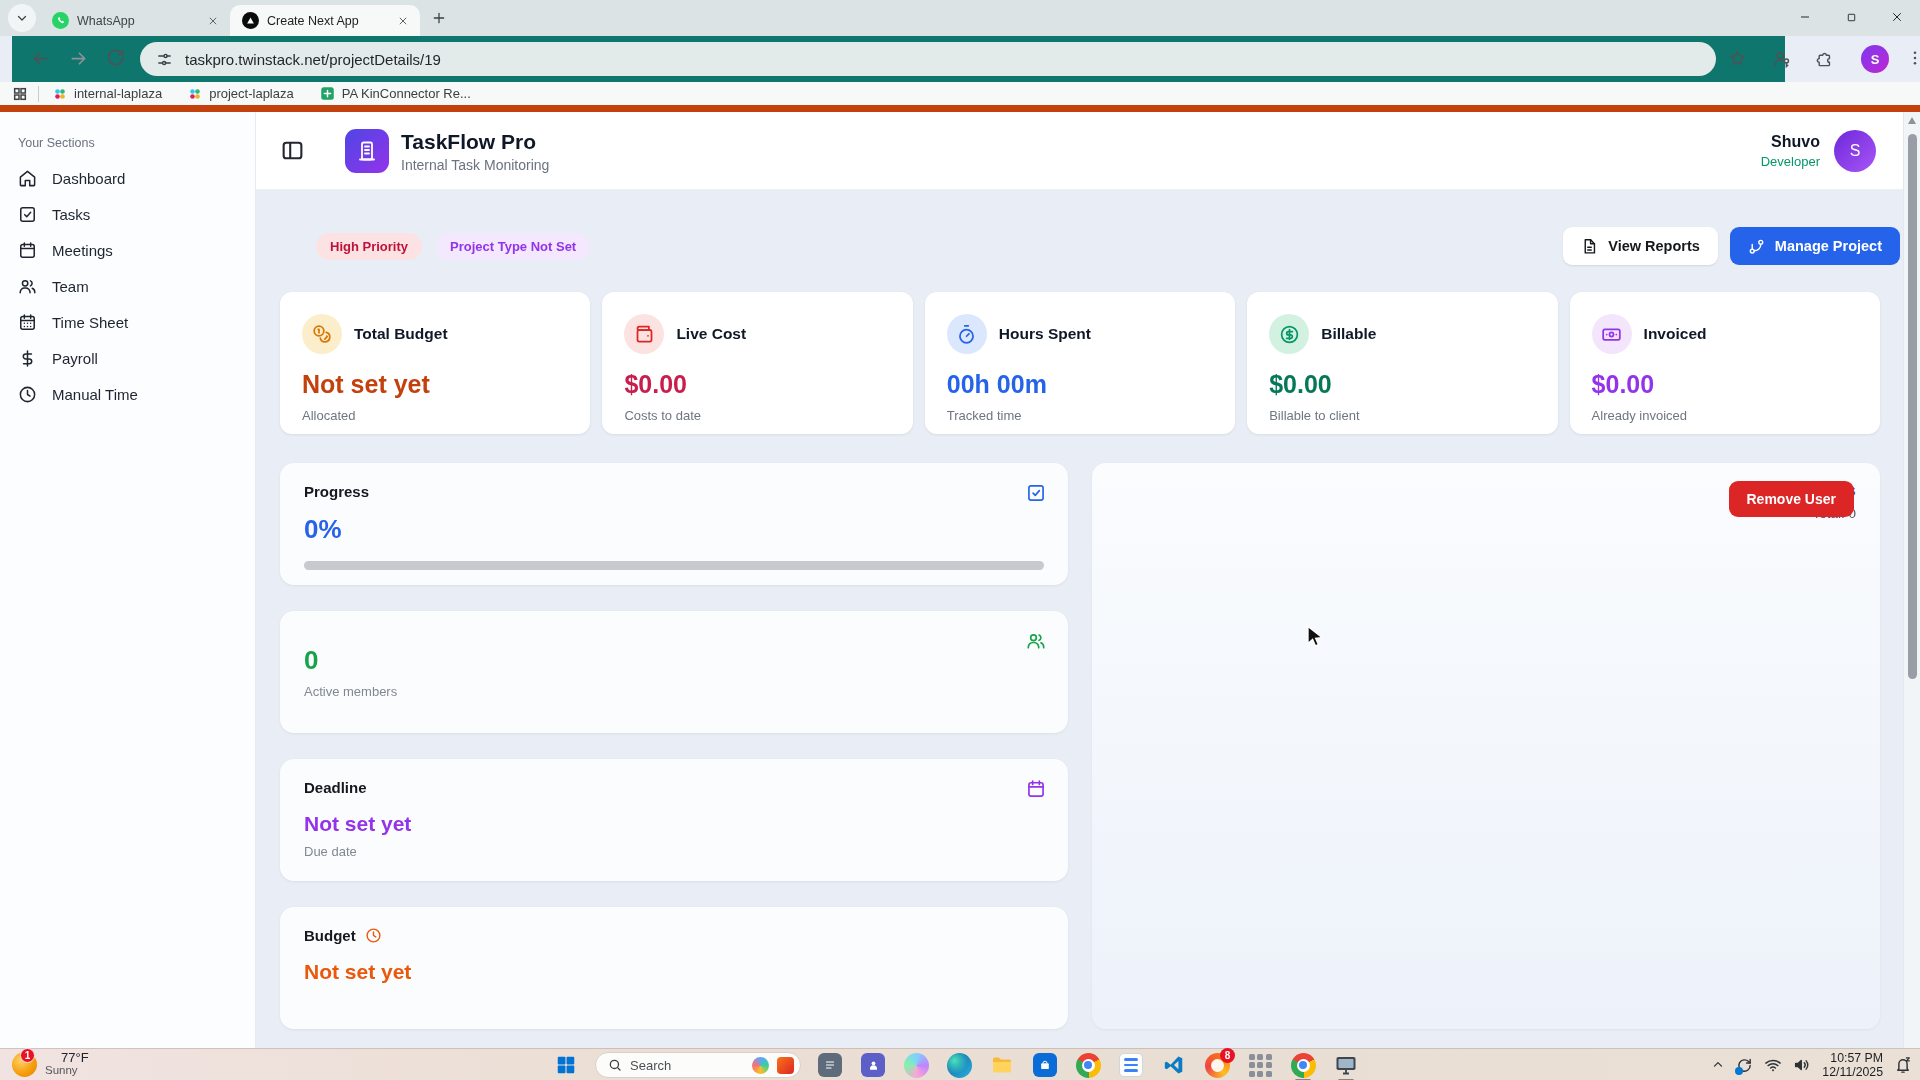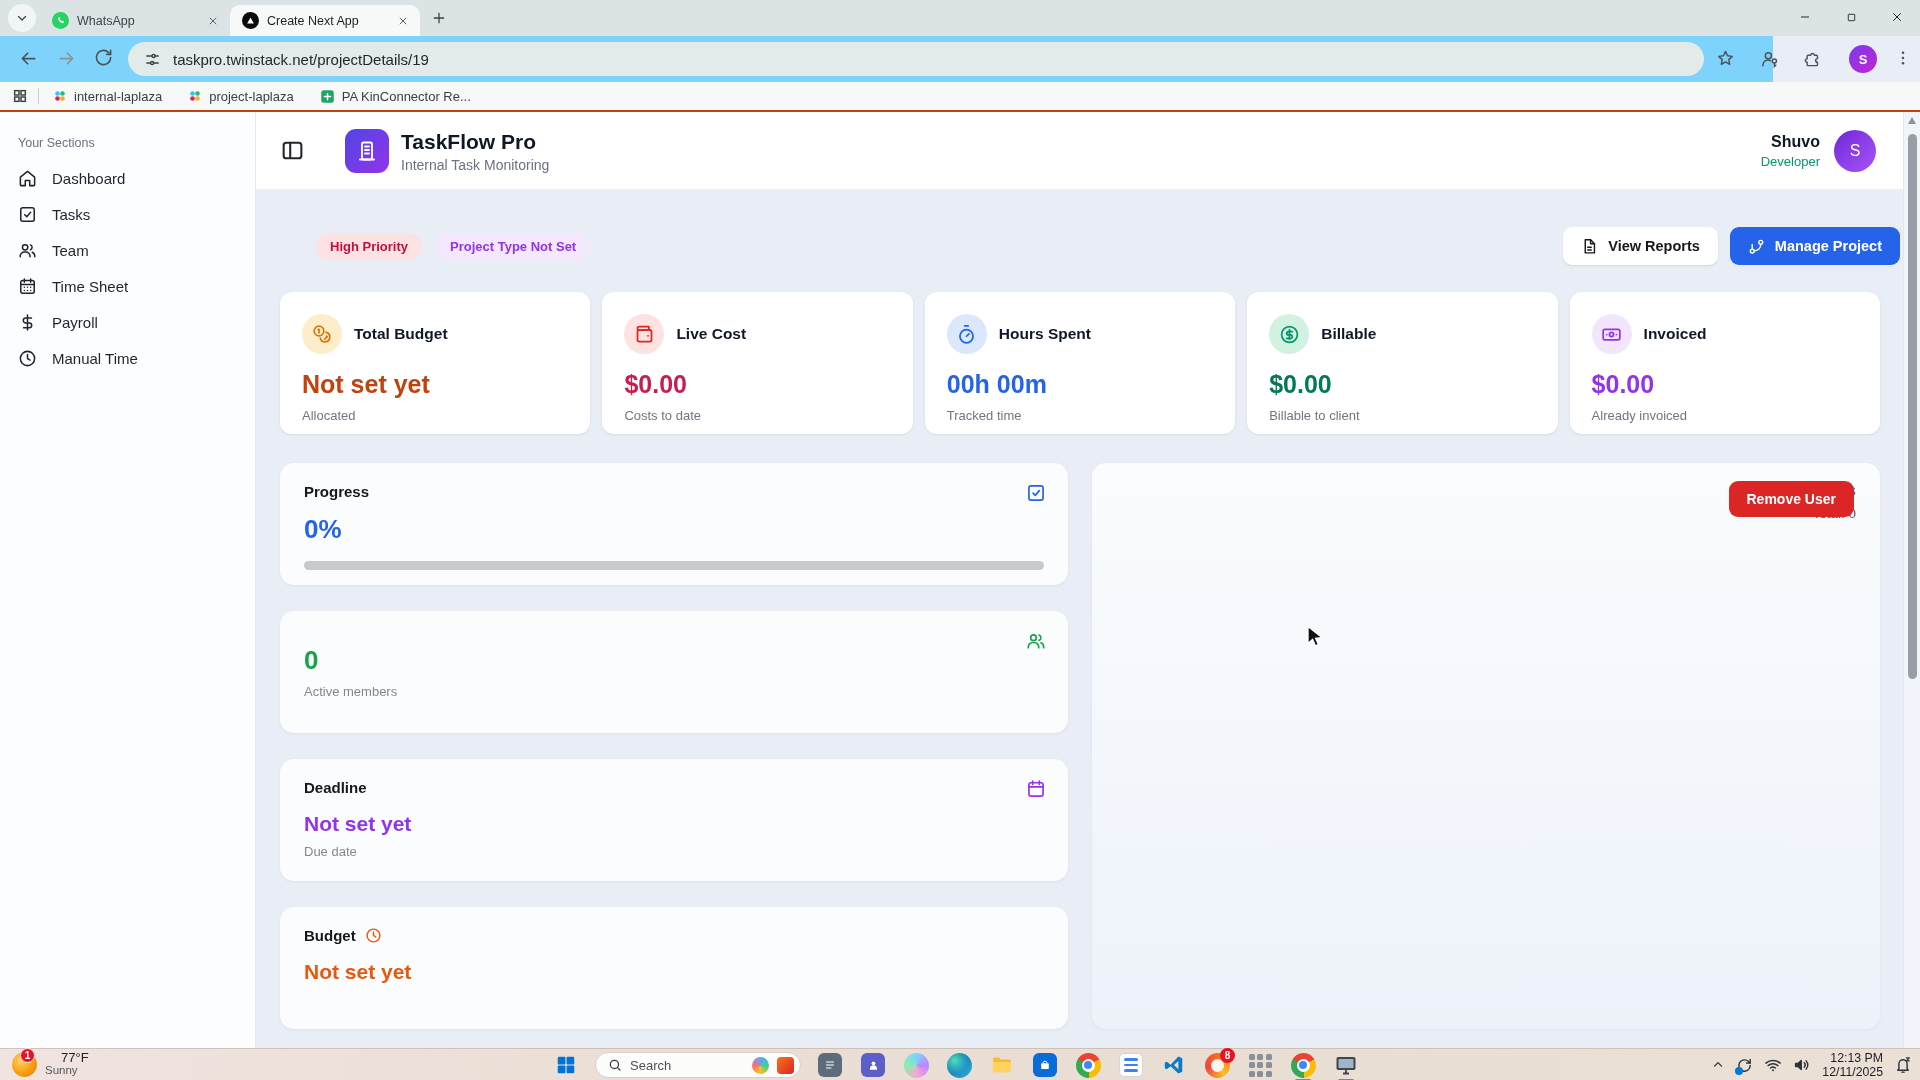--- a/index.html
+++ b/index.html
@@ -13,28 +13,28 @@
   .tab { height:31px; width:190px; display:flex; align-items:center; gap:8px; padding:0 8px 0 12px; border-radius:10px 10px 0 0; color:#3f4347; font-size:12.5px; }
   .tab.active { background:#f6f9f8; color:#1d1f22; }
   .tab-label { flex:1; white-space:nowrap; overflow:hidden; }
   .tab-close { width:18px; height:18px; border-radius:50%; display:flex; align-items:center; justify-content:center; color:#5f6368; }
   .favicon-wa { width:17px; height:17px; border-radius:50%; background:#25d366; display:flex; align-items:center; justify-content:center; }
   .favicon-next { width:17px; height:17px; border-radius:50%; background:#0b0b0c; display:flex; align-items:center; justify-content:center; }
   .newtab { width:26px; height:26px; margin:0 0 5px 6px; display:flex; align-items:center; justify-content:center; color:#3c4043; }
   .win-controls { position:absolute; right:0; top:0; height:34px; display:flex; }
   .win-btn { width:46px; height:34px; display:flex; align-items:center; justify-content:center; color:#24282b; }
 
-  .toolbar { position:absolute; top:36px; left:0; width:1773px; height:46px; background:#7dd3fc; }
+  .toolbar { position:absolute; top:36px; left:12px; width:1773px; height:46px; background:#0f766e; }
   .nav-ic { position:absolute; top:12px; color:#4d5257; }
   .url-pill { position:absolute; left:128px; top:6px; width:1576px; height:34px; border-radius:17px; background:#e2eaea; display:flex; align-items:center; gap:12px; padding:0 16px; }
   .url-text { font-size:15px; color:#24272a; }
   .tb-right-ic { position:absolute; top:13px; color:#4d5257; }
   .profile-avatar { position:absolute; top:9px; left:1849px; width:28px; height:28px; border-radius:50%; background:linear-gradient(135deg,#7c3aed,#c026d3); color:#fff; font-size:13px; font-weight:bold; display:flex; align-items:center; justify-content:center; }
 
-  .bookmarksbar { position:absolute; top:82px; left:0; width:1920px; height:30px; background:#f6f9f8; border-bottom:2px solid #c2410c; display:flex; align-items:center; font-size:13px; color:#3c4043; }
+  .bookmarksbar { position:absolute; top:82px; left:0; width:1920px; height:30px; background:#f6f9f8; border-bottom:7px solid #c2410c; display:flex; align-items:center; font-size:13px; color:#3c4043; }
   .bm-item { display:flex; align-items:center; gap:7px; margin-right:26px; }
   .bm-sep { width:1px; height:16px; background:#c7cdd1; margin:0 14px 0 10px; }
 
   
   .page { position:absolute; top:112px; left:0; width:1920px; height:936px; background:#e8edf6; }
 
   .sidebar { position:absolute; left:0; top:0; width:256px; height:936px; background:#fcfdfe; border-right:1px solid #e7eaee; }
   .sb-title { margin:24px 0 10px 18px; font-size:12.5px; color:#6b7280; }
   .sb-item { display:flex; align-items:center; gap:15px; padding:0 18px; height:36px; font-size:15px; color:#1e2530; }
   .sb-item svg { color:#1e2530; }
@@ -294,20 +294,27 @@
       </div>
       <div class="sb-item">
         <svg width="19" height="19" viewBox="0 0 24 24" fill="none" stroke="currentColor" stroke-width="1.9" stroke-linecap="round" stroke-linejoin="round">
             <rect x="3.5" y="3.5" width="17" height="17" rx="2.5"></rect>
             <path d="m8.5 12.2 2.6 2.6 4.9-5.6"></path>
           </svg>
         <span>Tasks</span>
       </div>
       <div class="sb-item">
         <svg width="19" height="19" viewBox="0 0 24 24" fill="none" stroke="currentColor" stroke-width="1.9" stroke-linecap="round" stroke-linejoin="round">
+            <rect x="3.5" y="4.5" width="17" height="16" rx="2.5"></rect>
+            <path d="M8 2.5v4m8-4v4M3.5 9.5h17"></path>
+          </svg>
+        <span>Meetings</span>
+      </div>
+      <div class="sb-item">
+        <svg width="19" height="19" viewBox="0 0 24 24" fill="none" stroke="currentColor" stroke-width="1.9" stroke-linecap="round" stroke-linejoin="round">
             <circle cx="9" cy="8" r="3.4"></circle>
             <path d="M2.8 20v-.8a5.4 5.4 0 0 1 5.4-5.4h1.6a5.4 5.4 0 0 1 5.4 5.4v.8"></path>
             <path d="M15.7 4.9a3.4 3.4 0 0 1 0 6.3"></path>
             <path d="M21.2 20v-.8a5.4 5.4 0 0 0-3.3-5"></path>
           </svg>
         <span>Team</span>
       </div>
       <div class="sb-item">
         <svg width="19" height="19" viewBox="0 0 24 24" fill="none" stroke="currentColor" stroke-width="1.9" stroke-linecap="round" stroke-linejoin="round">
             <rect x="3.5" y="4.5" width="17" height="16" rx="2.5"></rect>
@@ -656,21 +663,21 @@
             <circle cx="12" cy="19" r="1.3" fill="currentColor" stroke="none"></circle>
           </svg>
       </span>
       <span>
         <svg width="18" height="18" viewBox="0 0 24 24" fill="none" stroke="currentColor" stroke-width="1.9" stroke-linecap="round" stroke-linejoin="round">
             <path d="M3.5 10v4h3.2l4.3 4V6l-4.3 4z" fill="currentColor"></path>
             <path d="M15 9a4.5 4.5 0 0 1 0 6M17.5 6.5a8 8 0 0 1 0 11"></path>
           </svg>
       </span>
       <span class="clock">
-        <div>12:13 PM</div>
+        <div>10:57 PM</div>
         <div>12/11/2025</div>
       </span>
       <span>
         <svg width="18" height="18" viewBox="0 0 24 24" fill="none" stroke="currentColor" stroke-width="1.9" stroke-linecap="round" stroke-linejoin="round">
             <path d="M6.5 17v-6.5a5.5 5.5 0 0 1 11 0V17l1.5 2h-14z"></path>
             <path d="M10.5 21.5h3"></path>
             <path d="M16.5 2.5h4l-4 4h4" stroke-width="1.6"></path>
           </svg>
       </span>
     </div>

